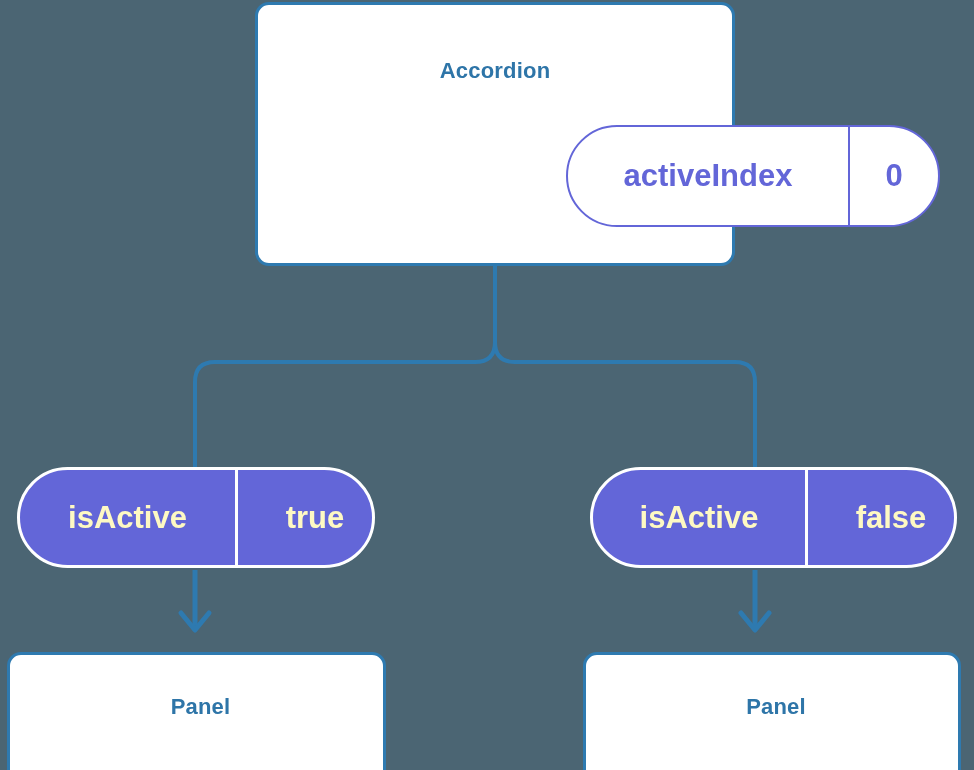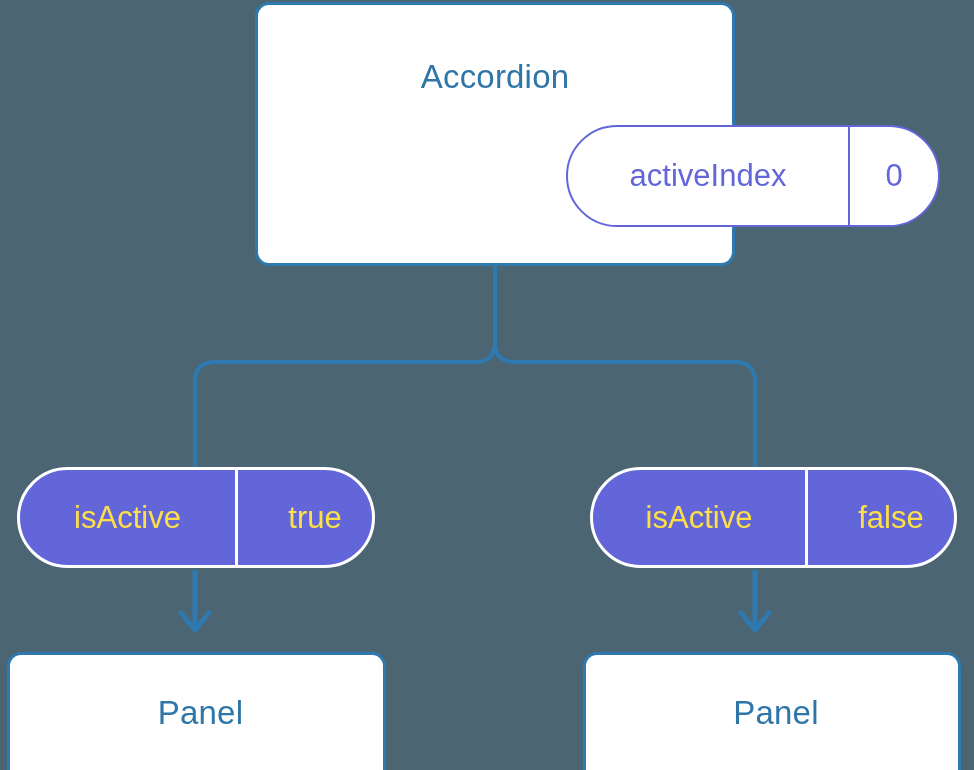--- a/index.html
+++ b/index.html
@@ -31,22 +31,22 @@
   
   .card {
     position: absolute;
     background: #ffffff;
     border: 3px solid #2e7ab0;
     border-radius: 14px;
     box-sizing: border-box;
   }
   .card-title {
     color: #2e75a8;
-    font-size: 33px;
-    font-weight: 400;
+    font-size: 22px;
+    font-weight: 700;
     text-align: center;
     letter-spacing: 0.2px;
     white-space: nowrap;
   }
 
   #accordion-card {
     left: 255px;
     top: 2px;
     width: 480px;
     height: 264px;
@@ -86,21 +86,21 @@
     box-sizing: border-box;
     border-radius: 999px;
     overflow: hidden;
   }
   .pill .pill-key,
   .pill .pill-val {
     display: flex;
     align-items: center;
     justify-content: center;
     font-size: 31px;
-    font-weight: 400;
+    font-weight: 700;
     white-space: nowrap;
     box-sizing: border-box;
   }
 
   
   .pill--outline {
     background: #ffffff;
     border: 2px solid #6366d8;
   }
   .pill--outline .pill-key,
@@ -111,21 +111,21 @@
     border-left: 2px solid #6366d8;
   }
 
   
   .pill--solid {
     background: #6366d8;
     border: 3px solid #ffffff;
   }
   .pill--solid .pill-key,
   .pill--solid .pill-val {
-    color: #fde047;
+    color: #fef9c3;
     text-align: center;
   }
   .pill--solid .pill-val {
     border-left: 3px solid #ffffff;
     padding-left: 20px;
   }
 
   #active-index-pill {
     left: 308px;
     top: 120px;

